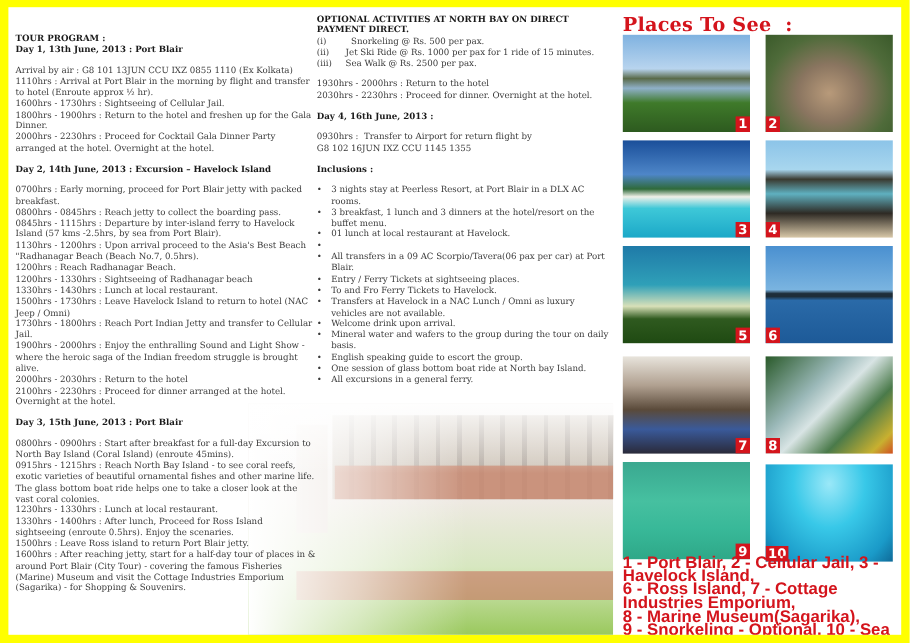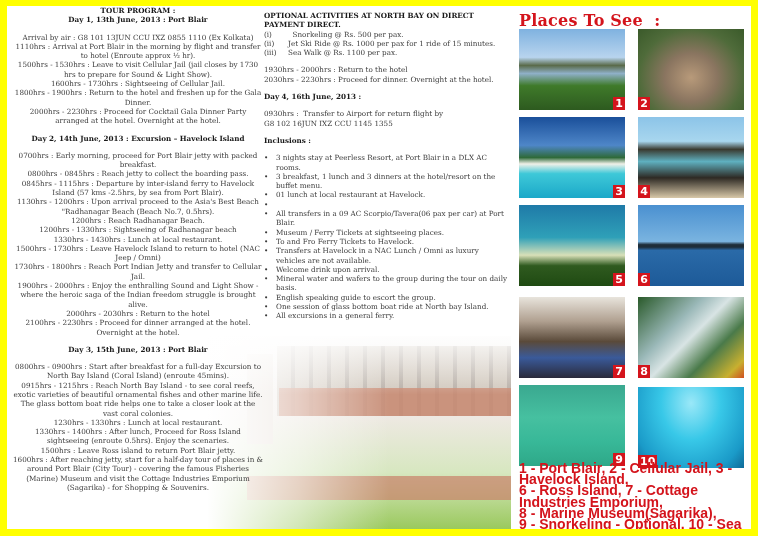--- a/index.html
+++ b/index.html
@@ -8,21 +8,21 @@
   .bg-jail { position:absolute; left:200px; top:330px; width:304px; height:195px; overflow:hidden; }
   .bg-jail .sky { position:absolute; inset:0; background:linear-gradient(to bottom,#f3f1ef 0%,#efe9e4 40%,#d7e7c0 70%,#98c85a 100%); }
   .bg-jail .bldg { position:absolute; left:70px; top:10px; width:240px; height:70px; background:repeating-linear-gradient(90deg,#c9bfb2 0 14px,#a89e94 14px 18px); opacity:0.8; }
   .bg-jail .roof { position:absolute; left:72px; top:52px; width:232px; height:28px; background:#c98a72; opacity:0.85; }
   .bg-jail .wall { position:absolute; left:40px; top:140px; width:264px; height:24px; background:#c9806a; opacity:0.7; }
   .bg-jail .tower { position:absolute; left:40px; top:18px; width:26px; height:90px; background:#e6ddd5; }
   .bg-jail .fade { position:absolute; inset:0; background:linear-gradient(to right,rgba(255,255,255,1) 0%,rgba(255,255,255,0.55) 30%,rgba(255,255,255,0) 60%); }
   .bg-jail .fade2 { position:absolute; inset:0; background:linear-gradient(to bottom,rgba(255,255,255,0.9) 0%,rgba(255,255,255,0) 30%); }
 
   .col { position:absolute; font-size:7.2px; line-height:9.3px; color:#3a3a3a; }
-  .col1 { left:6px; top:0; width:250px;text-align:center; }
+  .col1 { left:6px; top:21px; width:250px; }
   .col2 { left:257px; top:5px; width:245px; }
   .h { font-weight:bold; color:#1a1a1a; }
   .gap { height:8px; }
   .li { display:flex; }
   .li .rn { width:24px; flex:none; }
   .bul { display:flex; }
   .bul .dot { width:12px; flex:none; }
 
   .places { position:absolute; left:507px; top:0; width:237px; height:523px; }
   .places-title { position:absolute; left:5px; top:5px; font-family:"DejaVu Serif",serif; font-weight:bold; font-size:16px; color:#d4141c; letter-spacing:0.2px; }
@@ -45,21 +45,20 @@
     <div class="fade"></div>
     <div class="fade2"></div>
   </div>
 
   <div class="col col1">
     <div class="h">TOUR PROGRAM  :</div>
     <div class="h"> Day 1, 13th June, 2013 : Port Blair</div>
     <div class="gap"></div>
     <div>Arrival by air : G8 101 13JUN CCU IXZ 0855 1110 (Ex Kolkata)</div>
     <div>1110hrs : Arrival at Port Blair in the morning by flight and transfer to hotel (Enroute approx ½ hr).</div>
-    <div>1500hrs - 1530hrs : Leave to visit Cellular Jail (jail closes by 1730 hrs to prepare for Sound &amp; Light Show).</div>
     <div>1600hrs - 1730hrs : Sightseeing of Cellular Jail.</div>
     <div>1800hrs - 1900hrs : Return to the hotel and freshen up for the Gala Dinner.</div>
     <div>2000hrs - 2230hrs : Proceed for Cocktail Gala Dinner Party arranged at the hotel. Overnight at the hotel.</div>
     <div class="gap"></div>
     <div class="h">Day 2, 14th June, 2013 : Excursion – Havelock Island</div>
     <div class="gap"></div>
     <div>0700hrs : Early morning, proceed for Port Blair jetty with packed breakfast.</div>
     <div>0800hrs - 0845hrs : Reach jetty to collect the boarding pass.</div>
     <div>0845hrs - 1115hrs : Departure by inter-island ferry to Havelock Island (57 kms -2.5hrs, by sea from Port Blair).</div>
     <div>1130hrs - 1200hrs : Upon arrival proceed to the Asia's Best Beach "Radhanagar Beach (Beach No.7,          0.5hrs).</div>
@@ -87,21 +86,21 @@
     <div class="li">
         <span class="rn">(i)</span>
         <span style="white-space:pre">  Snorkeling @ Rs. 500 per pax.</span>
       </div>
     <div class="li">
         <span class="rn">(ii)</span>
         <span>Jet Ski Ride @ Rs. 1000 per pax for 1 ride of 15 minutes.</span>
       </div>
     <div class="li">
         <span class="rn">(iii)</span>
-        <span>Sea Walk @ Rs. 1100 per pax.</span>
+        <span>Sea Walk @ Rs. 2500 per pax.</span>
       </div>
     <div class="gap"></div>
     <div>1930hrs - 2000hrs : Return to the hotel</div>
     <div>2030hrs - 2230hrs : Proceed for dinner. Overnight at the hotel.</div>
     <div class="gap"></div>
     <div class="h">Day 4, 16th June, 2013 :</div>
     <div class="gap"></div>
     <div style="white-space:pre">0930hrs :  Transfer to Airport for return flight by</div>
     <div>G8 102 16JUN IXZ CCU 1145 1355</div>
     <div class="gap"></div>
@@ -121,21 +120,21 @@
       </div>
     <div class="bul">
         <span class="dot">•</span>
       </div>
     <div class="bul">
         <span class="dot">•</span>
         <span>All transfers in a 09 AC Scorpio/Tavera(06 pax per car) at Port Blair.</span>
       </div>
     <div class="bul">
         <span class="dot">•</span>
-        <span>Museum / Ferry Tickets at sightseeing places.</span>
+        <span>Entry / Ferry Tickets at sightseeing places.</span>
       </div>
     <div class="bul">
         <span class="dot">•</span>
         <span>To and Fro Ferry Tickets to Havelock.</span>
       </div>
     <div class="bul">
         <span class="dot">•</span>
         <span>Transfers at Havelock in a NAC Lunch / Omni as luxury vehicles are not available.</span>
       </div>
     <div class="bul">

